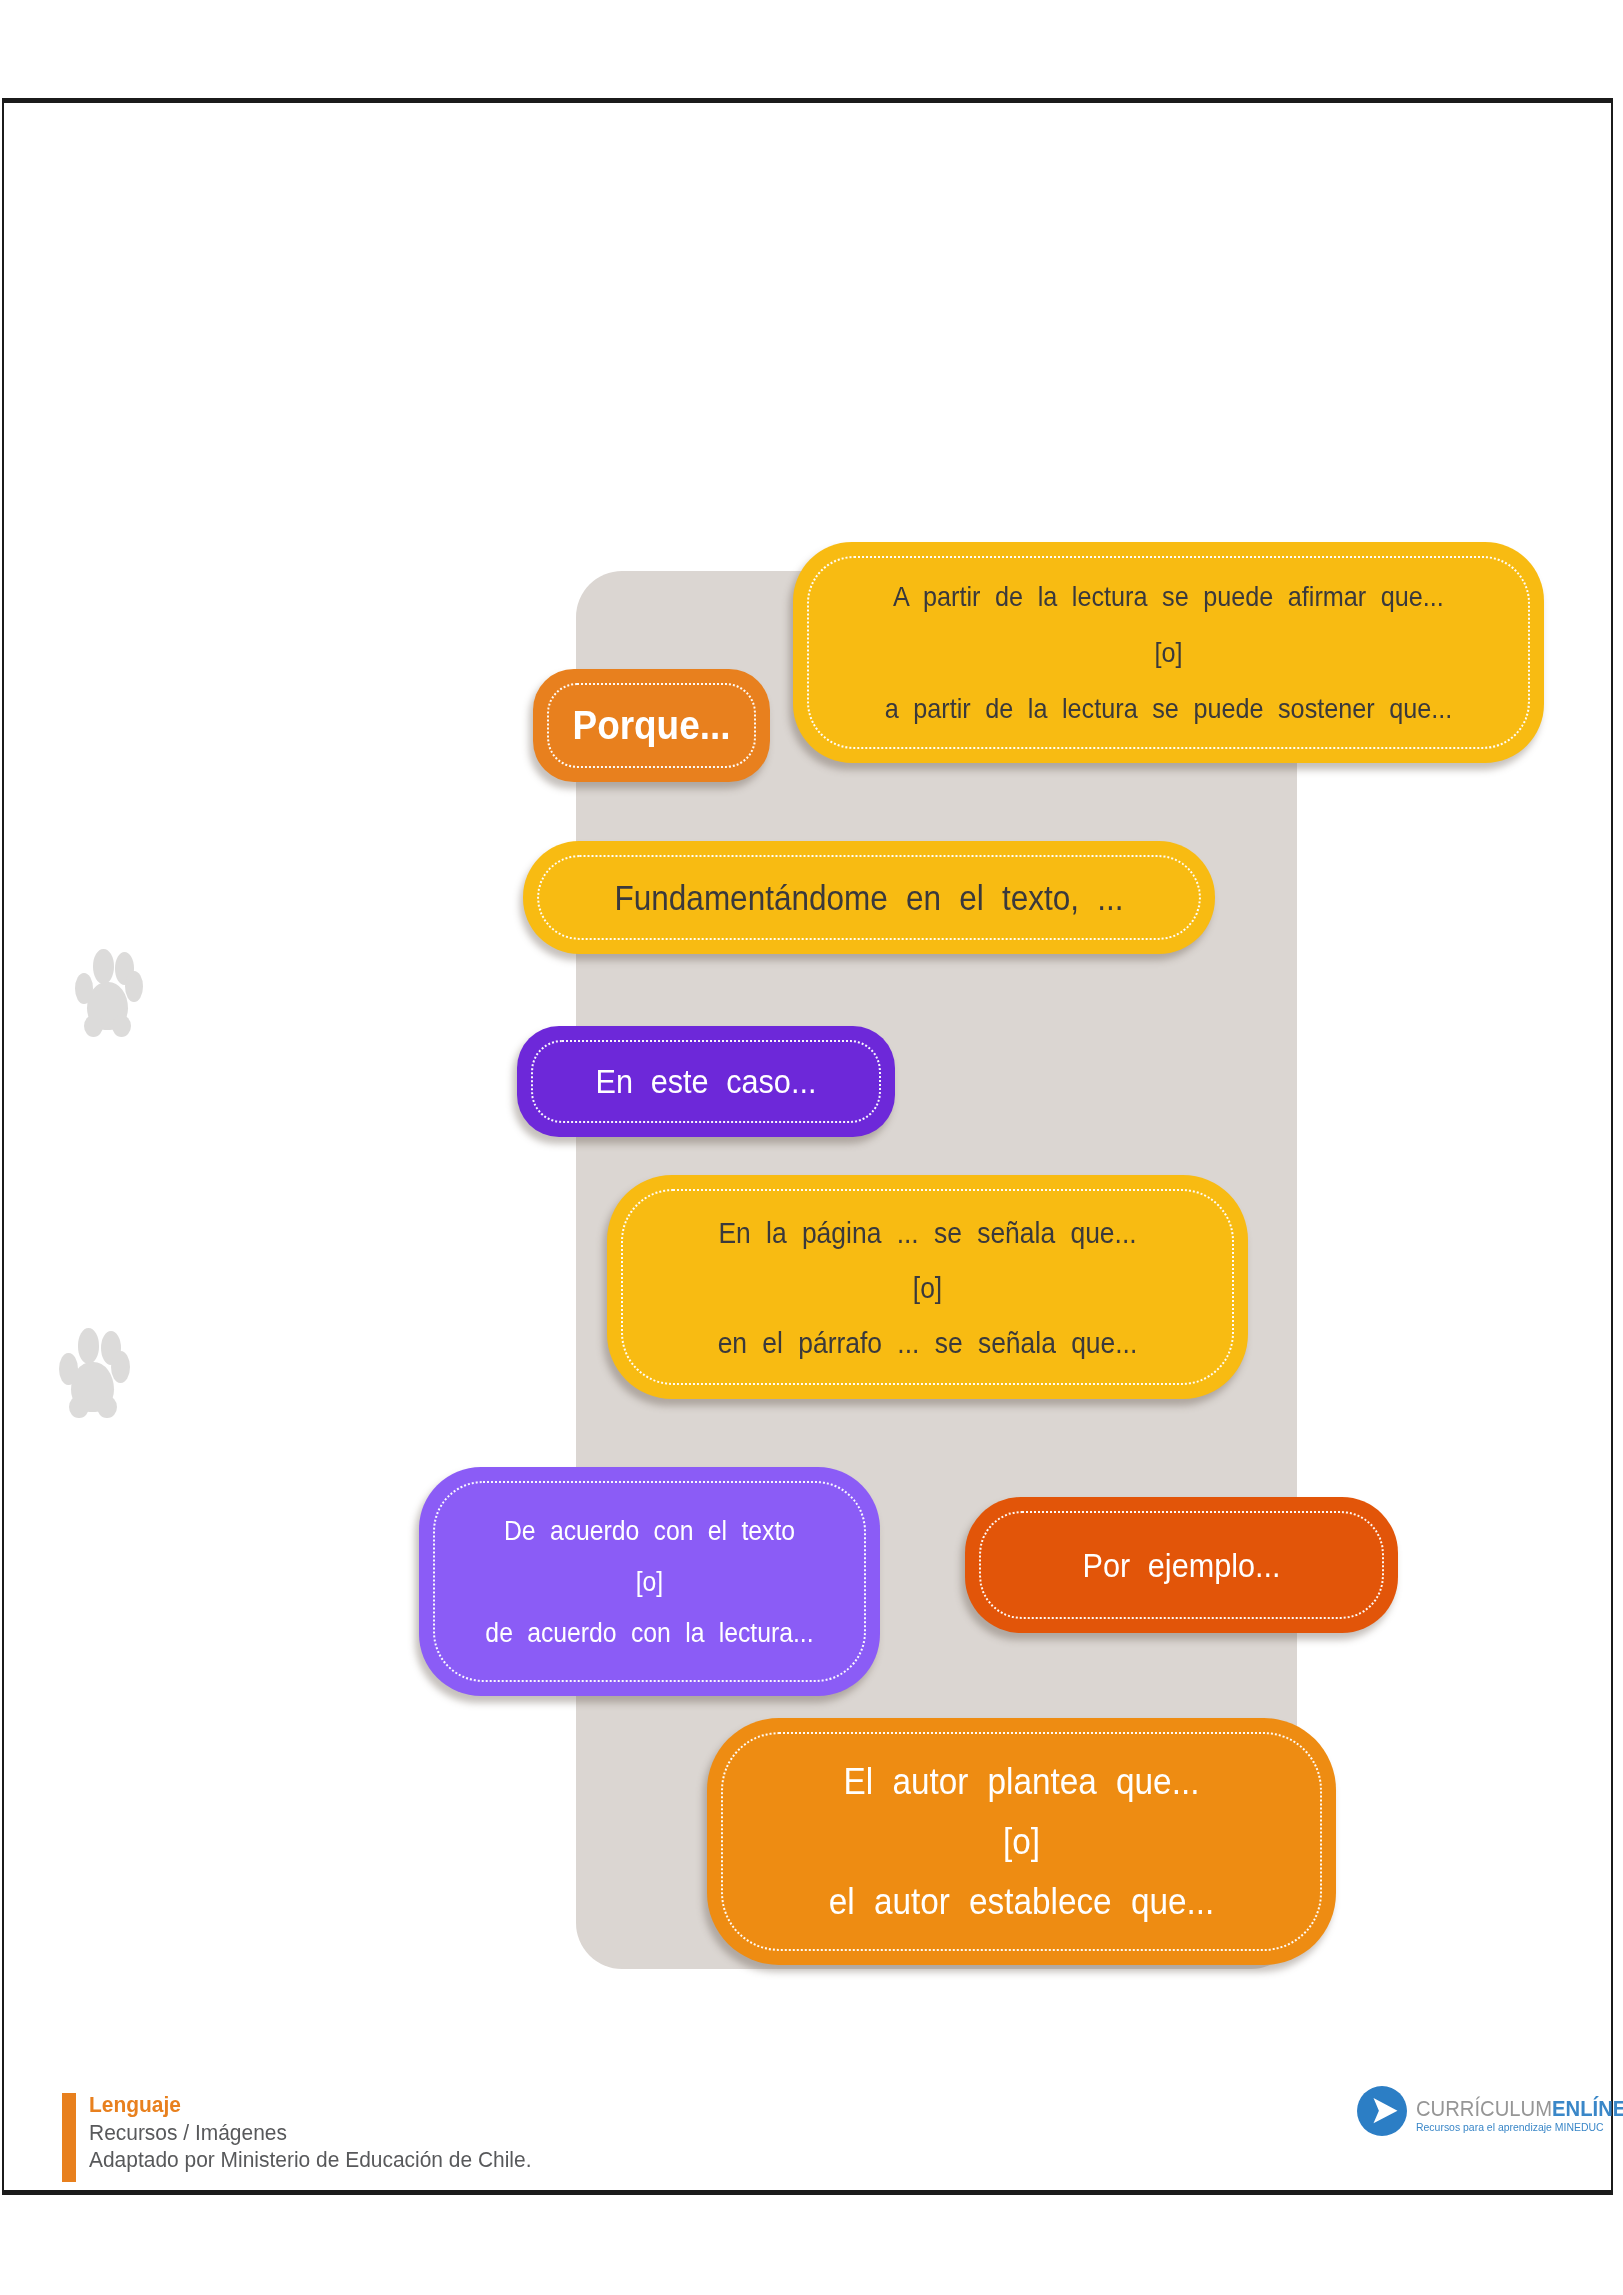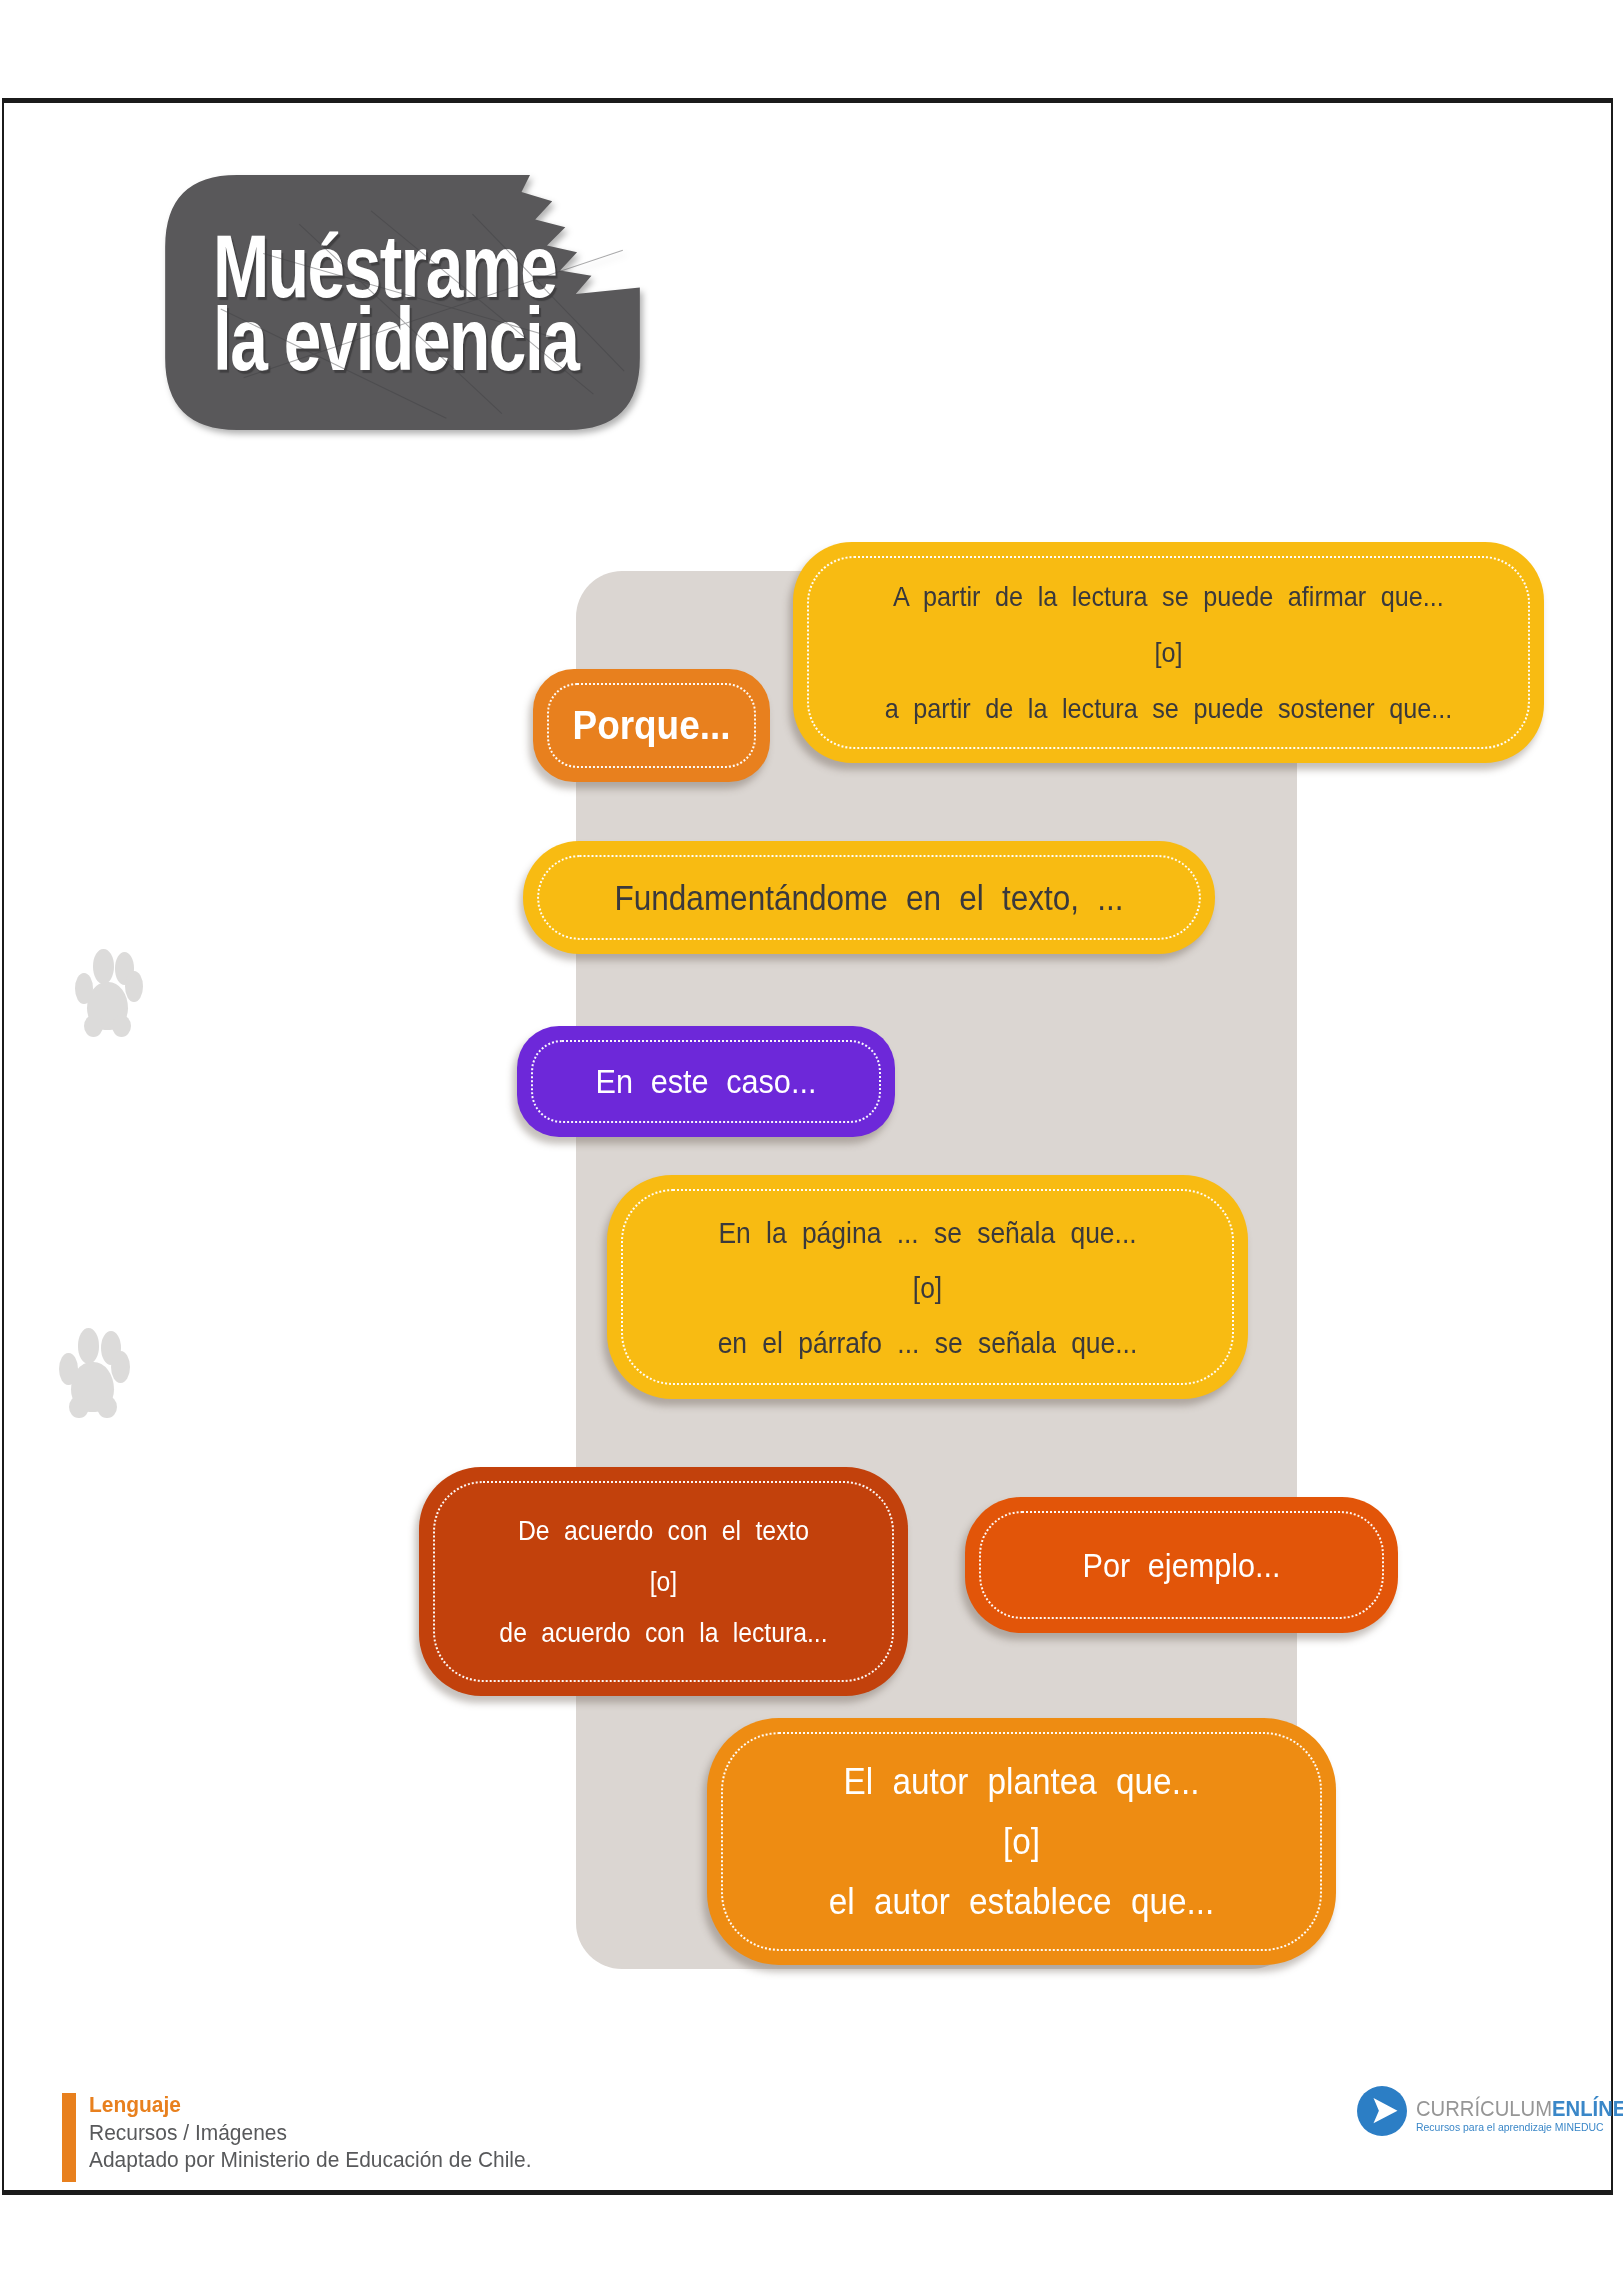--- a/index.html
+++ b/index.html
@@ -61,21 +61,21 @@
   .b-encaso .content{color:#ffffff;font-size:34px;}
 
   .b-situacion{left:919px;top:989px;width:421px;height:168px;border-radius:62px;background:#F0930F;}
   .b-situacion .dots{border-radius:50px;}
   .b-situacion .content{color:#ffffff;font-size:35px;}
 
   .b-pagina{left:607px;top:1175px;width:641px;height:224px;border-radius:65px;background:#F8BB12;}
   .b-pagina .dots{border-radius:52px;}
   .b-pagina .content{color:#3A393C;font-size:29.4px;line-height:55px;}
 
-  .b-acuerdo{left:419px;top:1467px;width:461px;height:229px;border-radius:62px;background:#c2410c;padding-left:28px;}
+  .b-acuerdo{left:419px;top:1467px;width:461px;height:229px;border-radius:62px;background:#8b5cf6;}
   .b-acuerdo .dots{border-radius:50px;}
   .b-acuerdo .content{color:#ffffff;font-size:27.5px;line-height:51px;}
 
   .b-ejemplo{left:965px;top:1457px;width:433px;height:136px;border-radius:56px;background:#E25509;margin-top:40px;}
   .b-ejemplo .dots{border-radius:43px;}
   .b-ejemplo .content{color:#ffffff;font-size:34px;}
 
   .b-autor{left:707px;top:1718px;width:629px;height:247px;border-radius:72px;background:#EE8C12;}
   .b-autor .dots{border-radius:58px;}
   .b-autor .content{color:#ffffff;font-size:37px;line-height:60px;}
@@ -97,40 +97,20 @@
   .brand-tag{position:absolute;left:67px;top:39px;font-size:11px;color:#3A87C8;white-space:nowrap;
     transform:scaleX(.95);transform-origin:left top;}
 </style>
 </head>
 <body>
 
 <div id="poster">
 
   <div class="page-frame"></div>
 
-  <div class="logo">
-    <svg width="475" height="255" viewBox="0 0 726 390">
-      <path d="M110,0 H558 L545,26 L592,40 L566,68 L612,80 L584,108 L630,118 L604,146 L652,154 L628,182 L726,172
-               V280 Q726,390 616,390 H110 Q0,390 0,280 V110 Q0,0 110,0 Z" fill="#59585A"></path>
-    </svg>
-    <div class="logo-title">
-      <div>Muéstrame</div>
-      <div>la evidencia</div>
-    </div>
-    <svg class="cracks" width="475" height="255" viewBox="0 0 726 390">
-      <g stroke="#3f3f42" stroke-width="1.6" opacity="0.8">
-        <line x1="120" y1="310" x2="700" y2="115"></line>
-        <line x1="205" y1="75" x2="515" y2="365"></line>
-        <line x1="315" y1="55" x2="655" y2="335"></line>
-        <line x1="85" y1="205" x2="430" y2="372"></line>
-        <line x1="470" y1="60" x2="702" y2="300"></line>
-        <line x1="150" y1="120" x2="600" y2="250"></line>
-      </g>
-    </svg>
-  </div>
 
 
   <div class="panel"></div>
 
   <div class="paw" style="left:75px;top:949px;width:69px;height:92px;">
     <div class="toe1"></div>
     <div class="toe2"></div>
     <div class="toe3"></div>
     <div class="toe4"></div>
     <div class="pad"></div>

